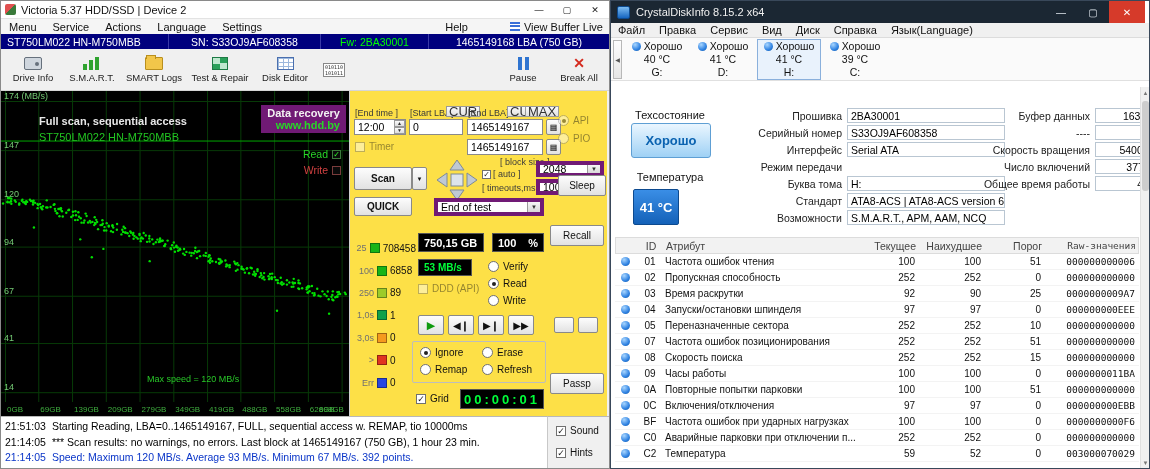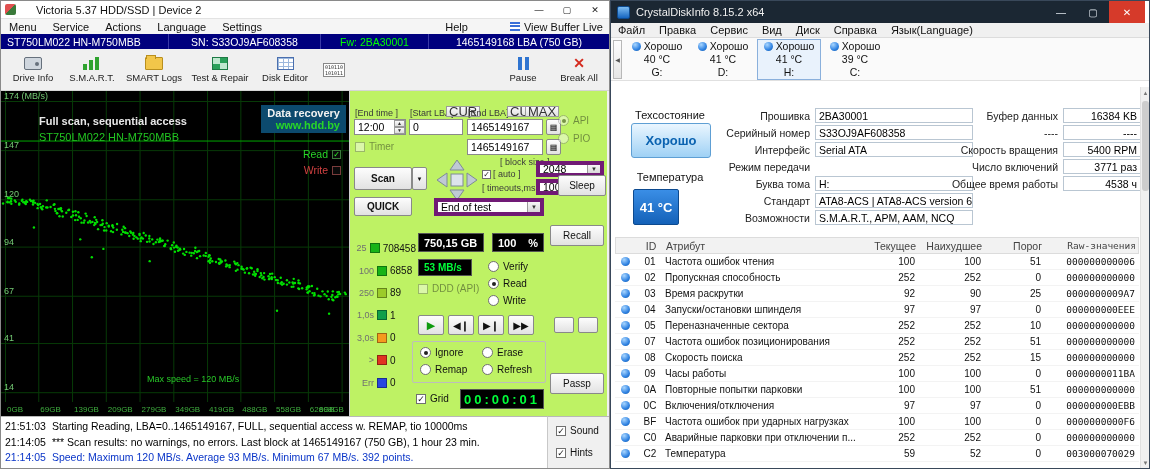--- a/index.html
+++ b/index.html
@@ -3,21 +3,21 @@
 <meta charset="utf-8">
 <style>
 *{margin:0;padding:0;box-sizing:border-box;font-family:"Liberation Sans",sans-serif;}
 html,body{width:1150px;height:469px;overflow:hidden;background:#222;font-size:11px;}
 .win{position:absolute;top:0;height:469px;overflow:hidden;}
 .victoria{left:0;width:610px;background:#f0f0f0;border:1px solid #8a8a8a;}
 .cdi{left:610px;width:540px;background:#fff;border:1px solid #39485a;}
 
 .v-titlebar{position:absolute;left:0;top:0;width:608px;height:18px;background:#fff;display:flex;align-items:center;border-bottom:1px solid #e3e3e3;}
 .v-appicon{width:11px;height:11px;margin:0 5px 0 4px;background:linear-gradient(135deg,#e05050 50%,#3a7a3a 50%);border-radius:2px;}
-.v-title{font-size:11px;color:#111;margin-left:15px;}
+.v-title{font-size:11px;color:#111;}
 .v-winbtns{margin-left:auto;display:flex;}
 .v-wbtn{width:28px;height:17px;display:flex;align-items:center;justify-content:center;font-size:9px;color:#222;}
 .v-menubar{position:absolute;left:0;top:18px;width:608px;height:15px;background:#f5f5f5;display:flex;align-items:center;font-size:11px;color:#111;}
 .v-mi{padding:0 8px;}
 .v-sp{flex:1;}
 .v-buf{display:flex;align-items:center;gap:4px;padding:0 6px;}
 .buficon{display:inline-block;width:10px;height:9px;background:repeating-linear-gradient(#3a6fd8 0 2px,#fff 2px 3.5px);}
 .v-navy{position:absolute;left:0;top:33px;width:608px;height:15px;background:#00007e;display:flex;color:#fff;font-size:10.5px;align-items:center;}
 .v-navy span{display:flex;align-items:center;height:100%;padding:0 6px;border-right:1px solid #3a3aa8;white-space:nowrap;overflow:hidden;}
 .seg-model{width:168px;}
@@ -36,30 +36,30 @@
 .ic-test{width:16px;height:13px;background:conic-gradient(#2aa05a 25%,#bfe8cf 0 50%,#2aa05a 0 75%,#bfe8cf 0);border:1px solid #1d7a44;}
 .ic-grid{width:17px;height:13px;background:#fff;border:1px solid #4a6fae;background-image:linear-gradient(#9db8dd 1px,transparent 1px),linear-gradient(90deg,#9db8dd 1px,transparent 1px);background-size:5px 4px;}
 .ic-bin{width:22px;height:14px;background:#fff;border:1px solid #888;font:5px "DejaVu Sans Mono",monospace;color:#333;line-height:6px;text-align:center;overflow:hidden;}
 .ic-pause{width:14px;height:13px;display:flex;gap:3px;justify-content:center;}
 .ic-pause i{width:4px;height:13px;background:#2f74d0;}
 .ic-x{color:#d42a1e;font-size:14px;font-weight:bold;line-height:13px;}
 .v-graph{position:absolute;left:0;top:90px;width:348px;height:325px;background:#000;overflow:hidden;}
 .g-ov{position:absolute;white-space:nowrap;}
 .g-title{left:38px;top:24px;color:#e8e8e8;font-weight:bold;font-size:11px;}
 .g-model{left:38px;top:40px;color:#22c522;font-size:11px;}
-.g-wm{right:3px;top:14px;background:#0c4a6e;padding:2px 6px;text-align:right;}
+.g-wm{right:3px;top:14px;background:#701a75;padding:2px 6px;text-align:right;}
 .g-wm .l1{color:#f2f2f2;font-weight:bold;font-size:11px;}
 .g-wm .l2{color:#28d628;font-weight:bold;font-size:11px;}
 .g-legend{right:8px;display:flex;align-items:center;gap:4px;font-size:10.5px;}
 .g-read{top:57px;color:#28d628;}
 .g-write{top:73px;color:#d04040;}
 .gchk{width:9px;height:9px;border:1px solid #3c7a3c;background:#0a0a0a;display:inline-flex;align-items:center;justify-content:center;font-size:8px;color:#2eff2e;}
 .gchk.red{border-color:#7a3c3c;color:#ff4a4a;}
 .g-max{left:146px;top:283px;color:#28c628;font-size:9px;}
-.v-controls{position:absolute;left:348px;top:90px;width:258px;height:325px;background:#bef264;border-left:1px solid #cfcfcf;font-size:10px;}
+.v-controls{position:absolute;left:348px;top:90px;width:258px;height:325px;background:#fde047;border-left:1px solid #cfcfcf;font-size:10px;}
 .m9{position:absolute;font-size:9px;color:#3a3a3a;white-space:nowrap;}
 .fld{position:absolute;background:#fff;border:1px solid #8a8a8a;font-size:10.5px;padding:0 3px;display:flex;align-items:center;white-space:nowrap;overflow:hidden;}
 .spin{position:absolute;width:11px;display:flex;flex-direction:column;}
 .spin i{flex:1;background:linear-gradient(#fbfbfb,#dcdcdc);border:1px solid #9a9a9a;font-size:5px;line-height:5px;text-align:center;color:#333;font-style:normal;}
 .btn{position:absolute;background:linear-gradient(#fdfdfd,#e2e2e2);border:1px solid #898989;border-radius:2px;display:flex;align-items:center;justify-content:center;font-size:10px;color:#111;white-space:nowrap;}
 .tinyb{position:absolute;background:linear-gradient(#fbfbfb,#e0e0e0);border:1px solid #9a9a9a;font-size:13px;padding:0 2px;height:11px;display:flex;align-items:center;color:#333;}
 .selc{position:absolute;background:#fff;border:4px solid #701a75;font-size:10.5px;display:flex;align-items:center;}
 .selc .tx{flex:1;padding:0 3px;overflow:hidden;white-space:nowrap;}
 .selc .ar{width:13px;align-self:stretch;background:linear-gradient(#f6f6f6,#d8d8d8);border-left:1px solid #9a9a9a;display:flex;align-items:center;justify-content:center;font-size:6px;color:#333;}
 .opt{position:absolute;display:flex;align-items:center;gap:4px;font-size:10px;color:#111;white-space:nowrap;}
@@ -95,21 +95,21 @@
 .drive.selected{background:#e9f2fc;border-color:#8ab0dc;}
 .dv-row1{display:flex;align-items:center;justify-content:center;gap:3px;}
 .bdot{width:9px;height:9px;border-radius:50%;background:radial-gradient(circle at 35% 30%,#a8d6ff,#2f82e2 60%,#11569f);flex:none;}
 .c-model{position:absolute;left:0;top:80px;width:538px;text-align:center;font-size:17px;font-weight:bold;color:#101010;}
 .hcol{position:absolute;left:4px;top:104px;width:110px;text-align:center;}
 .h-lab{position:absolute;left:0;width:110px;font-size:11px;color:#111;}
 .health-btn{position:absolute;left:16px;top:18px;width:80px;height:35px;border:1px solid #5e9fd4;border-radius:3px;background:linear-gradient(#eaf6ff,#9fd1f5);color:#0a62b0;font-size:13px;font-weight:bold;display:flex;align-items:center;justify-content:center;}
 .temp-box{position:absolute;left:18px;top:84px;width:46px;height:36px;background:linear-gradient(#3a8ee6,#1461b8);border:1px solid #0d4a8f;border-radius:2px;color:#fff;font-size:13px;font-weight:bold;display:flex;align-items:center;justify-content:center;}
 .info-left{position:absolute;left:112px;top:106px;}
 .info-right{position:absolute;left:334px;top:106px;}
-.ifrow{display:flex;align-items:center;height:17px;}
+.ifrow{display:flex;align-items:center;height:17px;margin-left:32px;}
 .if-l{font-size:10.5px;color:#222;text-align:right;padding-right:5px;white-space:nowrap;}
 .info-left .if-l{width:92px;}
 .info-right .if-l{width:118px;}
 .if-v{background:#fff;border:1px solid #b9c6d2;height:15px;font-size:10.5px;padding:0 3px;display:flex;align-items:center;white-space:nowrap;overflow:hidden;}
 .info-left .if-v{width:158px;}
 .info-right .if-v{width:78px;justify-content:flex-end;}
 .smart{position:absolute;left:4px;top:236px;width:524px;}
 .t-head{display:flex;height:17px;align-items:center;background:#f2f2f2;border:1px solid #dcdcdc;font-size:10.5px;color:#444;}
 .t-row{display:flex;height:16px;align-items:center;font-size:10px;color:#111;border-bottom:1px solid #f3f3f3;}
 .c-dot{width:20px;display:flex;justify-content:center;flex:none;}

